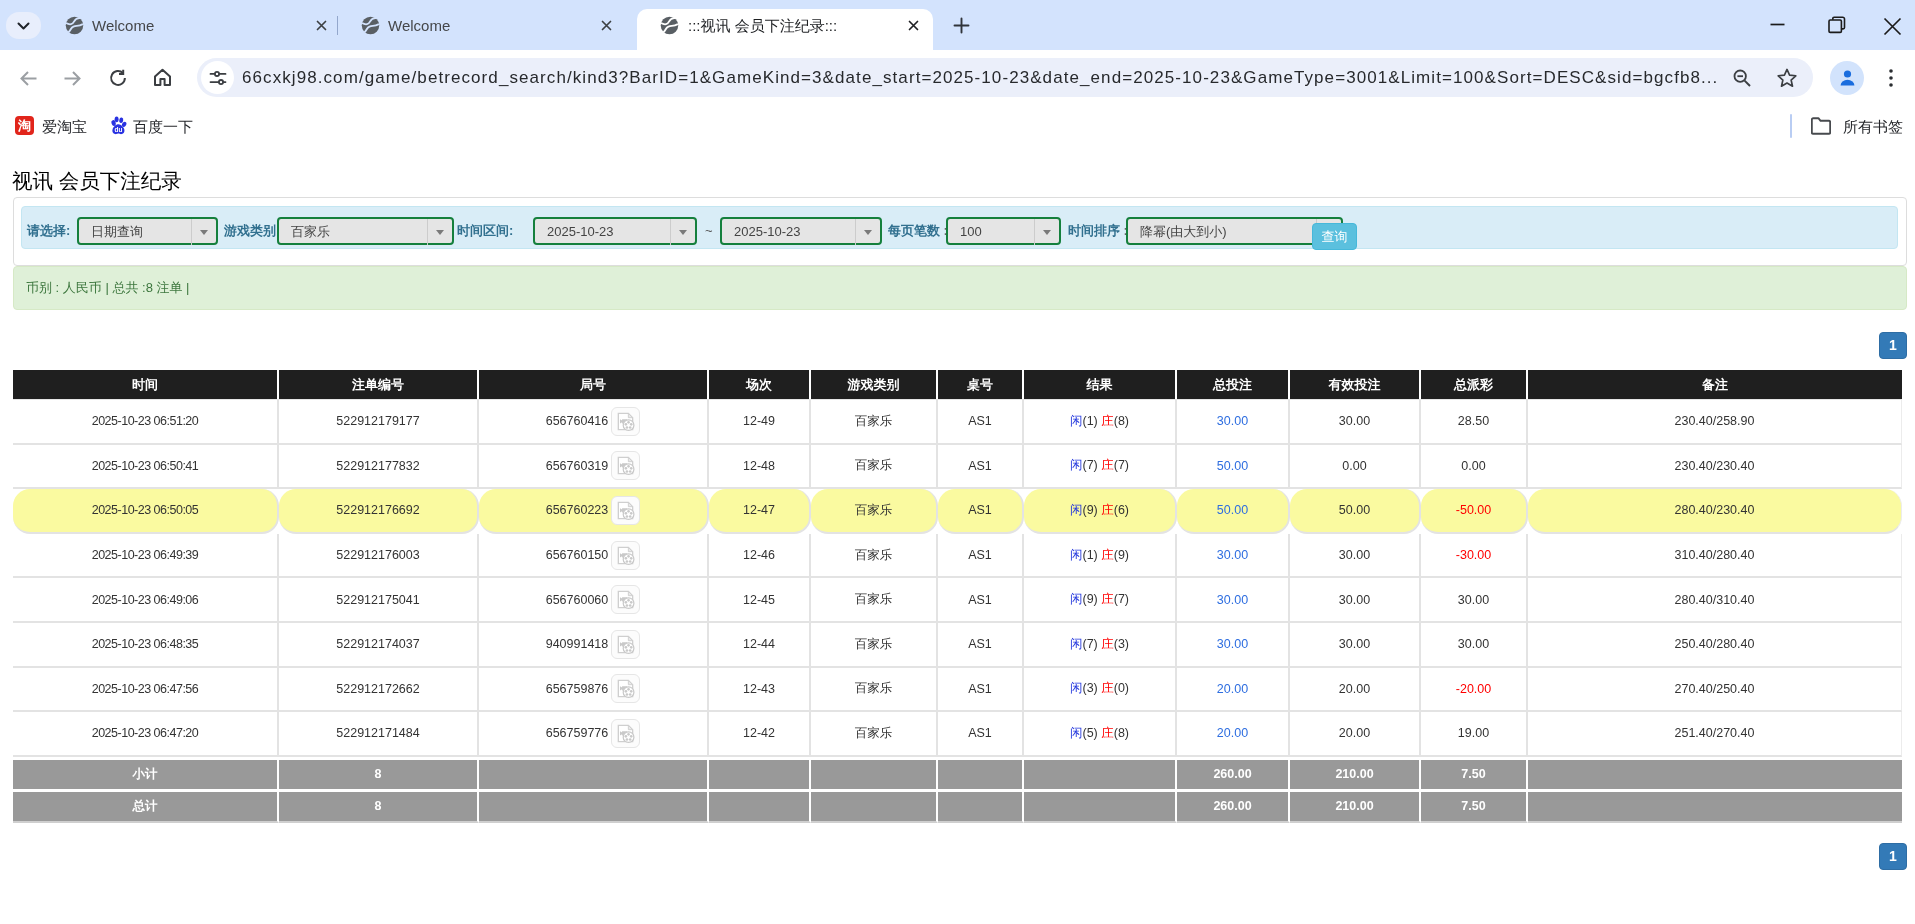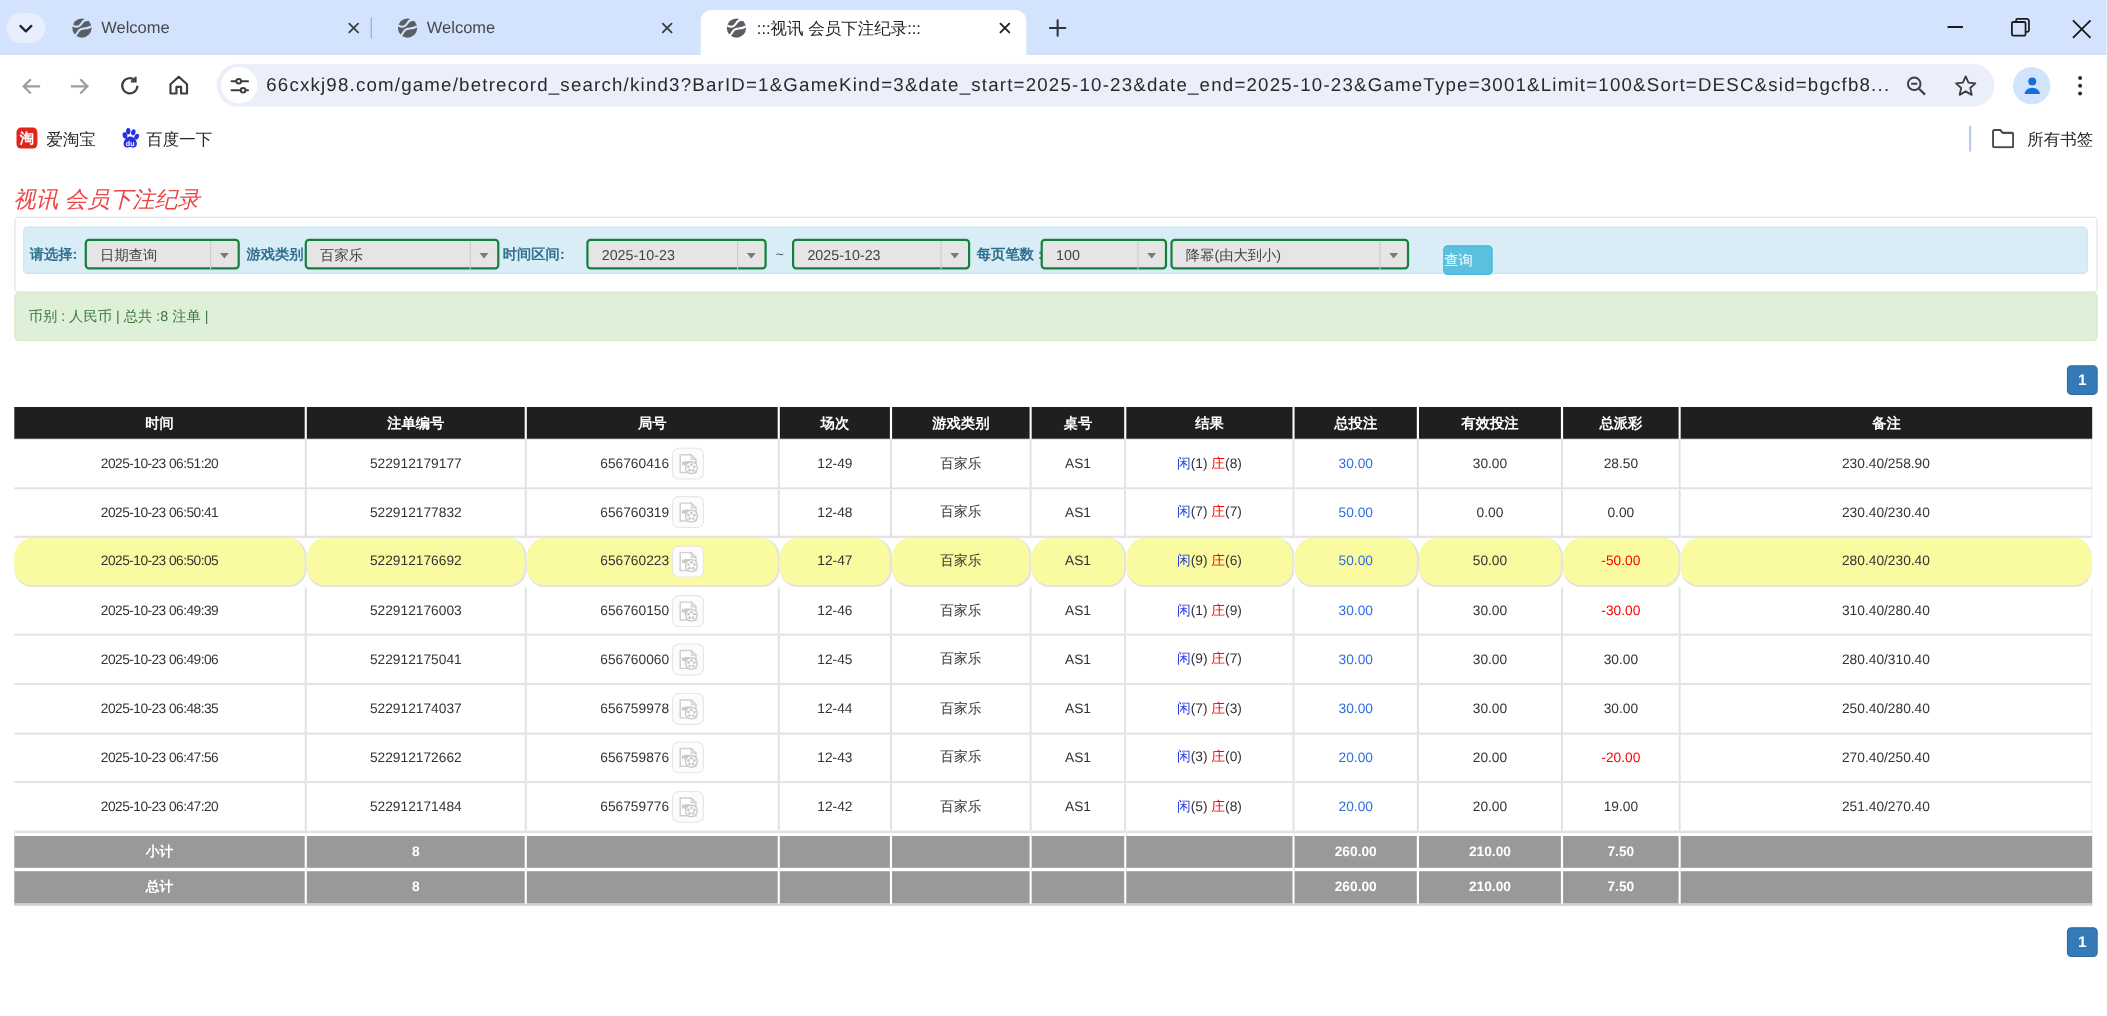--- a/index.html
+++ b/index.html
@@ -18,29 +18,29 @@
   #sitecirc { left:201px; top:61px; width:33px; height:33px; border-radius:50%; background:#fff; }
   #urltext { left:242px; top:58px; height:39px; line-height:39px; font-size:17px; letter-spacing:1.08px; color:#27292c; white-space:nowrap; }
   #avatarc { left:1830px; top:61px; width:34px; height:34px; border-radius:50%; background:#d2e3fc; }
 
   
   .bktext { font-size:15px; color:#24262a; }
   #tbicon { left:15px; top:116px; width:19px; height:19px; background:#e1251b; border-radius:4px; color:#fff; font-size:13px; font-weight:bold; text-align:center; line-height:19px; }
   #bmdiv { left:1790px; top:114px; width:2px; height:24px; background:#b9cdf3; border-radius:2px; }
 
   
-  #ptitle { left:12px; top:167px; font-size:20.5px; color:#ef4444;font-style:italic; }
+  #ptitle { left:12px; top:167px; font-size:20.5px; color:#000000; }
   #panel { left:13px; top:197px; width:1894px; height:69px; border:1px solid #ddd; border-radius:4px; background:#fff; }
   #fbar { left:21px; top:206px; width:1877px; height:43px; background:#d9edf7; border:1px solid #c3e6f2; border-radius:4px; }
   .flabel { position:absolute; top:217px; height:28px; line-height:28px; font-size:13px; font-weight:bold; color:#31708f; white-space:nowrap; }
   .sel { position:absolute; top:217px; height:28px; background:#e5e5e5; border:2px solid #15803d; border-radius:4px; font-size:13px; color:#444; line-height:26px; white-space:nowrap; }
   .sel .tx { position:absolute; left:12px; top:0; }
   .sel .ar { position:absolute; right:0; top:0; width:25px; height:26px; border-left:1px solid #ccc; }
   .sel .ar:after { content:""; position:absolute; left:8px; top:11px; width:0; height:0; border:4.5px solid transparent; border-top:5.5px solid #7a7a7a; }
-  #qbtn { left:1312px; top:223px; width:45px; height:27px; background:#5bc0de; border:1px solid #46b8da; border-radius:4px; color:#fff; font-size:13px; line-height:25px; }
+  #qbtn { left:1312px; top:223px; width:45px; height:27px; background:#5bc0de; border:1px solid #46b8da; border-radius:4px; color:#fff; font-size:13px; text-align:center; line-height:25px; }
   #gbar { left:13px; top:266px; width:1894px; height:44px; background:#dff0d8; border:1px solid #d6e9c6; border-radius:4px; }
   #gbar .lt { position:absolute; left:12px; top:0; height:42px; line-height:42px; font-size:13px; color:#3c763d; }
   #gbar .rt { position:absolute; right:11px; top:0; height:42px; line-height:42px; font-size:13px; letter-spacing:-1px; color:#f00; }
   .pagebtn { width:28px; height:27px; background:#337ab7; border:1px solid #2e6da4; border-radius:4px; color:#fff; font-size:14px; font-weight:bold; text-align:center; line-height:25px; }
 
   
   #btable { position:absolute; left:13px; top:370px; width:1889px; border-collapse:separate; border-spacing:0; table-layout:fixed; }
   #btable th { background:#1f1f1f; color:#fff; font-weight:bold; font-size:13px; height:29px; border-right:2px solid #fff; text-align:center; }
   #btable th:last-child { border-right:none; }
   #btable tbody td { background:#fff; height:44.6px; border-right:2px solid #e3e3e3; border-bottom:2px solid #e3e3e3; font-size:12.5px; color:#333; text-align:center; vertical-align:middle; }
@@ -217,21 +217,21 @@
   <div class="sel" style="left:720px; width:162px;">
       <span class="tx">2025-10-23</span>
       <span class="ar"></span>
     </div>
   <div class="flabel" style="left:888px;">每页笔数<span style="color:#666;"> :</span></div>
   <div class="sel" style="left:946px; width:115px;">
       <span class="tx">100</span>
       <span class="ar"></span>
     </div>
   <div class="flabel" style="left:1068px;">时间排序<span style="color:#666;"> :</span></div>
-  <div class="sel" style="left:1064px; width:217px;padding-left:26px;">
+  <div class="sel" style="left:1126px; width:217px;padding-left:26px;">
       <span class="tx">降幂(由大到小)</span>
       <span class="ar"></span>
     </div>
   <div class="abs" id="qbtn">查询</div>
 
   <div class="abs" id="gbar">
     <span class="lt">币别 : 人民币 | 总共 :8 注单 |</span>
   </div>
 
   <div class="abs pagebtn" style="left:1879px; top:332px;">1</div>
@@ -337,21 +337,21 @@
           <td>AS1</td>
           <td><span class="xian">闲</span>(9) <span class="zh">庄</span>(7)</td>
           <td class="blu">30.00</td>
           <td>30.00</td>
           <td>30.00</td>
           <td>280.40/310.40</td>
         </tr>
       <tr>
           <td class="time">2025-10-23 06:48:35</td>
           <td>522912174037</td>
-          <td><span class="gnum">656759978</span><span class="vbtn"><svg width="21" height="21" style="margin-top:3px">
+          <td><span class="gnum">940991418</span><span class="vbtn"><svg width="21" height="21" style="margin-top:3px">
                 <use href="#filmico"></use>
               </svg></span></td>
           <td>12-44</td>
           <td>百家乐</td>
           <td>AS1</td>
           <td><span class="xian">闲</span>(7) <span class="zh">庄</span>(3)</td>
           <td class="blu">30.00</td>
           <td>30.00</td>
           <td>30.00</td>
           <td>250.40/280.40</td>

